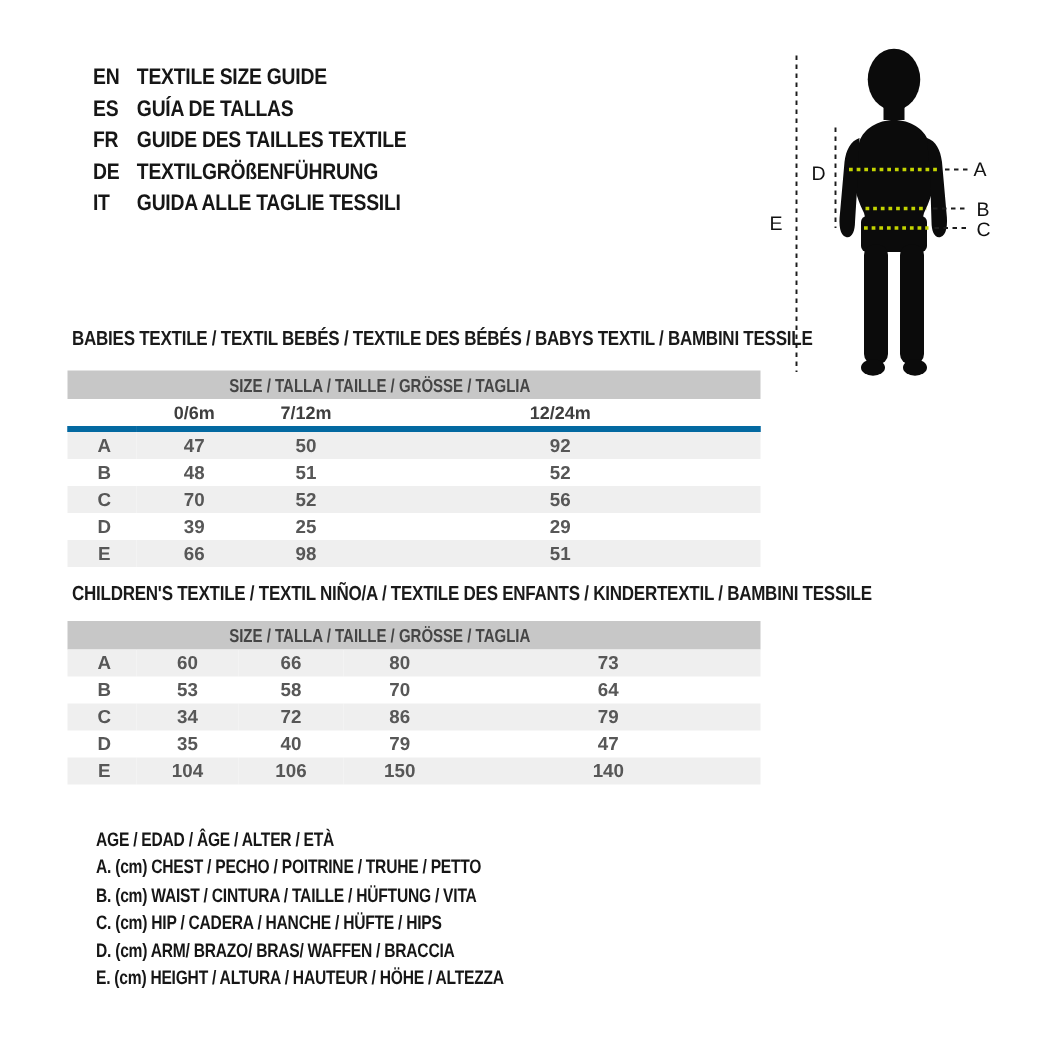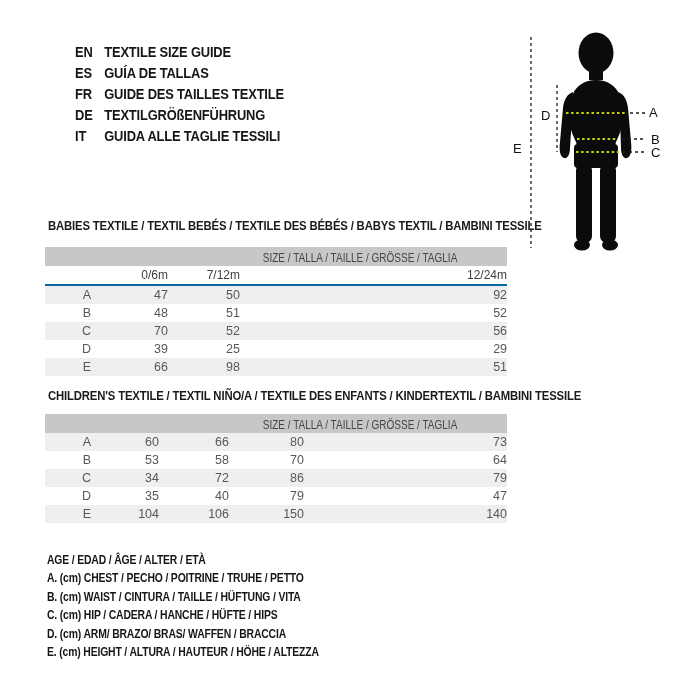--- a/index.html
+++ b/index.html
@@ -3,46 +3,46 @@
 <meta charset="utf-8">
 <style>
   html,body{margin:0;padding:0}
   body{
     width:700px;height:700px;background:#ffffff;position:relative;overflow:hidden;
     font-family:"Liberation Sans",sans-serif;color:#161616;
   }
   .abs{position:absolute}
 
   
-  .lang{left:75px;top:43px}
+  .lang{left:62px;top:43px}
   .lang-line{height:21px;font-size:15px;font-weight:700;letter-spacing:-0.2px;
     white-space:nowrap;transform:scaleX(.86);transform-origin:0 0}
   .lang-code{display:inline-block;width:34px}
 
   
   .figure{left:500px;top:25px;width:200px;height:240px}
   .m-label{position:absolute;font-size:13px;color:#111;line-height:13px}
 
   
   .sec-title{font-size:13.5px;font-weight:700;letter-spacing:-0.2px;white-space:nowrap;
     transform:scaleX(.84);transform-origin:0 0;color:#1a1a1a}
 
   
   table.size-table{border-collapse:collapse;table-layout:fixed;width:462px}
-  .size-table th,.size-table td{padding:0;margin:0;font-weight:400;text-align:right;vertical-align:middle}
+  .size-table th,.size-table td{padding:0;margin:0;font-weight:700;text-align:center;vertical-align:middle}
   .bar-row th{background:#c7c7c7;height:19px}
   .bar-text{display:inline-block;transform:scaleX(.8);transform-origin:0 0;
     font-size:12.5px;color:#454545;padding-left:6px;white-space:nowrap}
-  .cols-row th{height:18px;font-size:12px;color:#3f3f3f;border-bottom:2px solid #0369a1}
+  .cols-row th{height:18px;font-size:12px;color:#3f3f3f;border-bottom:4px solid #0369a1}
   .size-table tbody td{height:18px;font-size:12.5px;color:#575757}
   .size-table tbody tr:nth-of-type(odd){background:#efefef}
   .row-label{padding-left:3px !important}
 
   
-  .legend{left:47px;top:551px}
+  .legend{left:64px;top:551px}
   .legend-line{font-size:13px;font-weight:700;line-height:18.4px;letter-spacing:-0.2px;
     white-space:nowrap;transform:scaleX(.8);transform-origin:0 0}
 </style>
 </head>
 <body>
 
 <div class="abs lang">
 
     <div class="lang-line"><span class="lang-code">EN</span><span>TEXTILE SIZE GUIDE</span></div>
 

